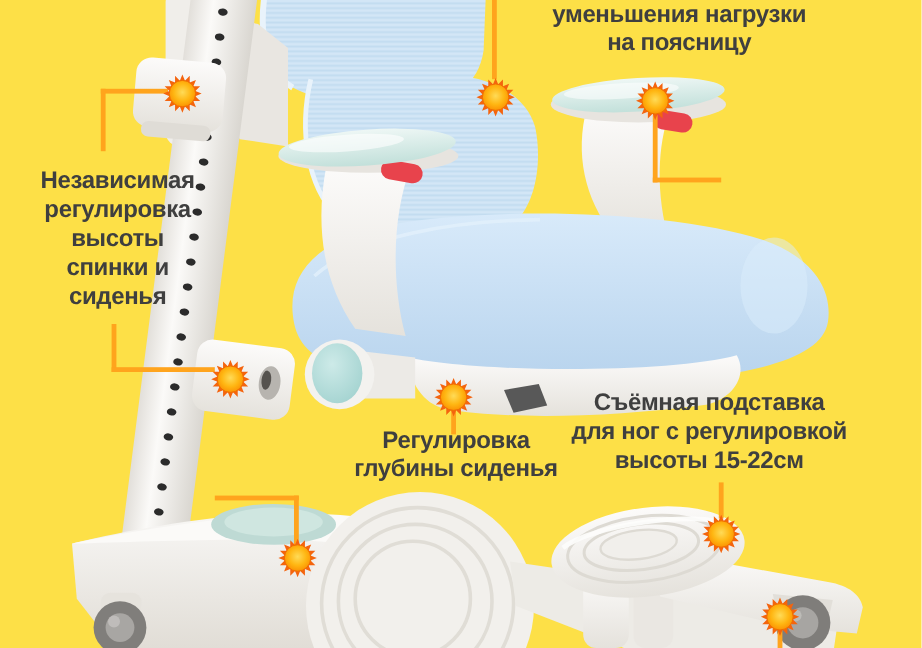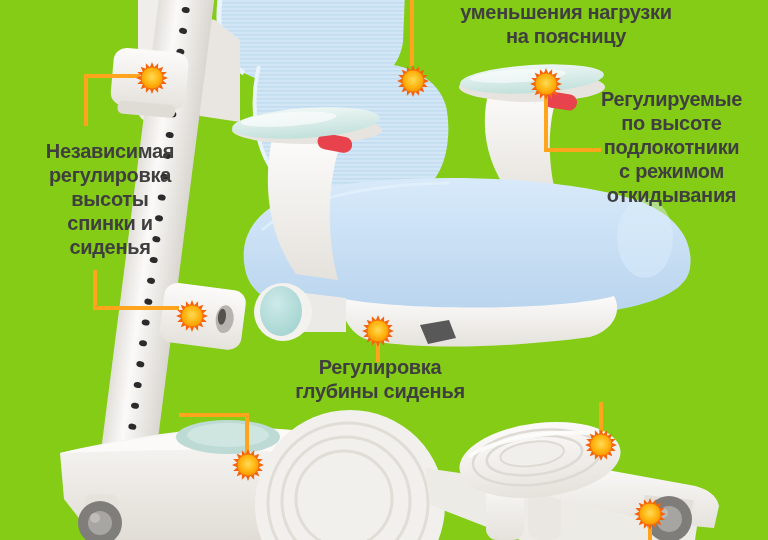--- a/index.html
+++ b/index.html
@@ -1,16 +1,16 @@
 <!DOCTYPE html>
 <html><head>
 <meta charset="utf-8">
 <style>
   html,body{margin:0;padding:0;background:#fff;}
-  .stage{position:relative;width:768px;height:540px;overflow:hidden;background:#84cc16;
+  .stage{position:relative;width:768px;height:540px;overflow:hidden;background:#fde047;
          font-family:"Liberation Sans",sans-serif;}
   .chair-svg{position:absolute;left:0;top:0;}
   .label{position:absolute;font-weight:700;font-size:20px;line-height:24px;color:#3f3f3f;
          text-align:center;white-space:pre-line;letter-spacing:-0.3px;}
   .cline{position:absolute;background:#ffa41d;}
   .sun{position:absolute;width:36px;height:36px;}
   .hidden-defs{position:absolute;width:0;height:0;overflow:hidden;}
 </style>
 </head>
 <body>
@@ -212,26 +212,24 @@
     </svg>
   <svg class="sun" style="left:583px;top:427px">
       <use href="#sun-sym"></use>
     </svg>
   <svg class="sun" style="left:632px;top:496px">
       <use href="#sun-sym"></use>
     </svg>
 
   <div class="label" style="left:436px;top:0px;width:260px">уменьшения нагрузки
 на поясницу</div>
-  <div class="label" style="left:24px;top:139px;width:172px">Независимая
+  <div class="label" style="left:12px;top:139px;width:172px">Независимая
 регулировка
 высоты
 спинки и
 сиденья</div>
-  <div class="label" style="left:580px;top:87px;width:183px">Регулируемые
-по высоте
-подлокотники
-с режимом
-откидывания</div>
   <div class="label" style="left:280px;top:355px;width:200px">Регулировка
 глубины сиденья</div>
+  <div class="label" style="left:453px;top:324px;width:276px">Съёмная подставка
+для ног с регулировкой
+высоты 15-22см</div>
 
 </div>
 
 </body></html>

